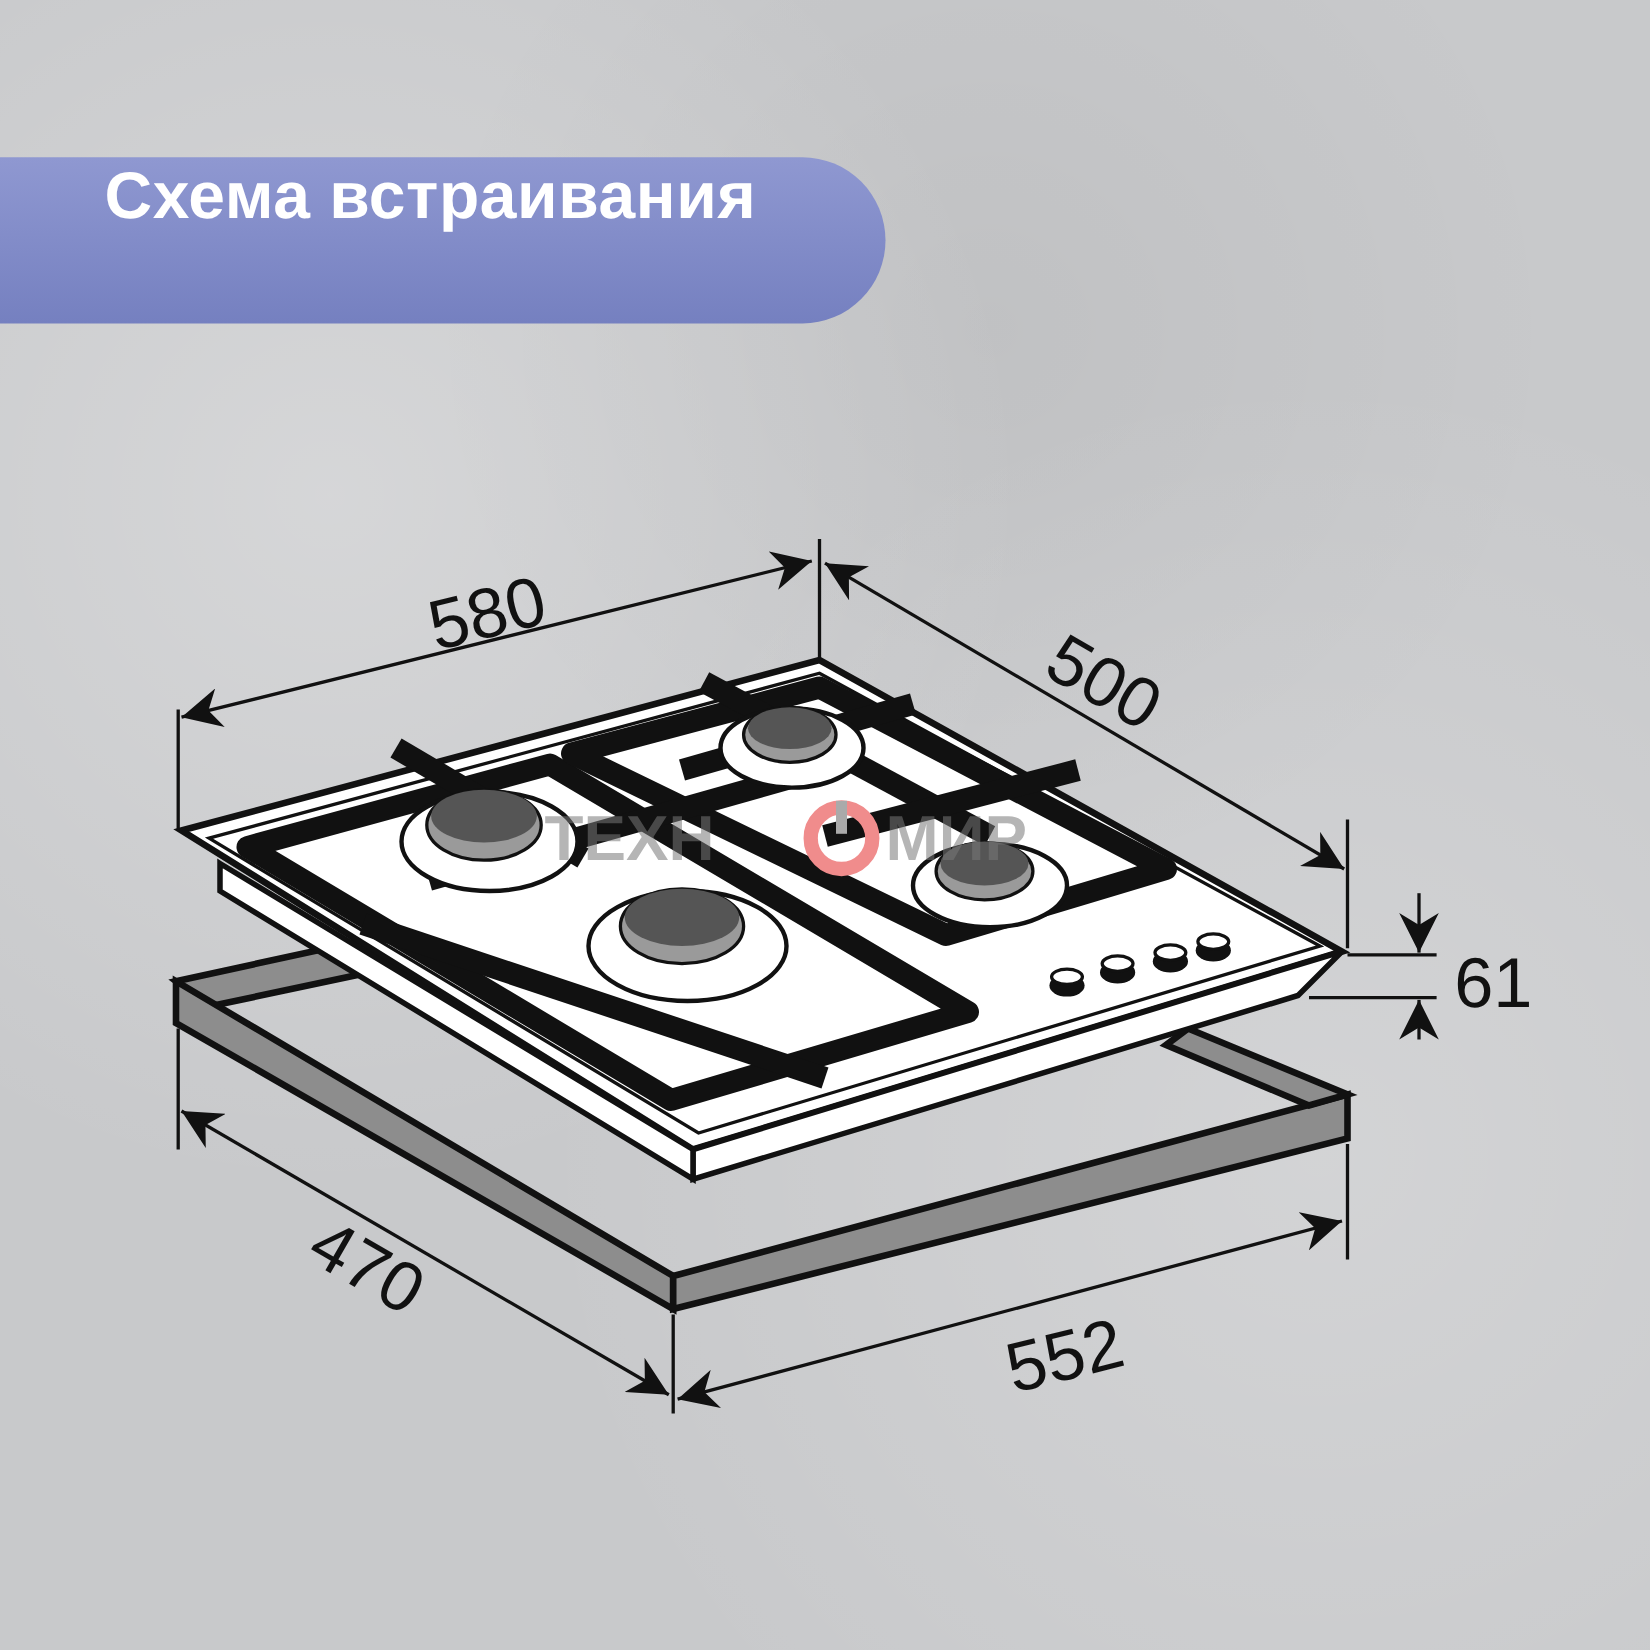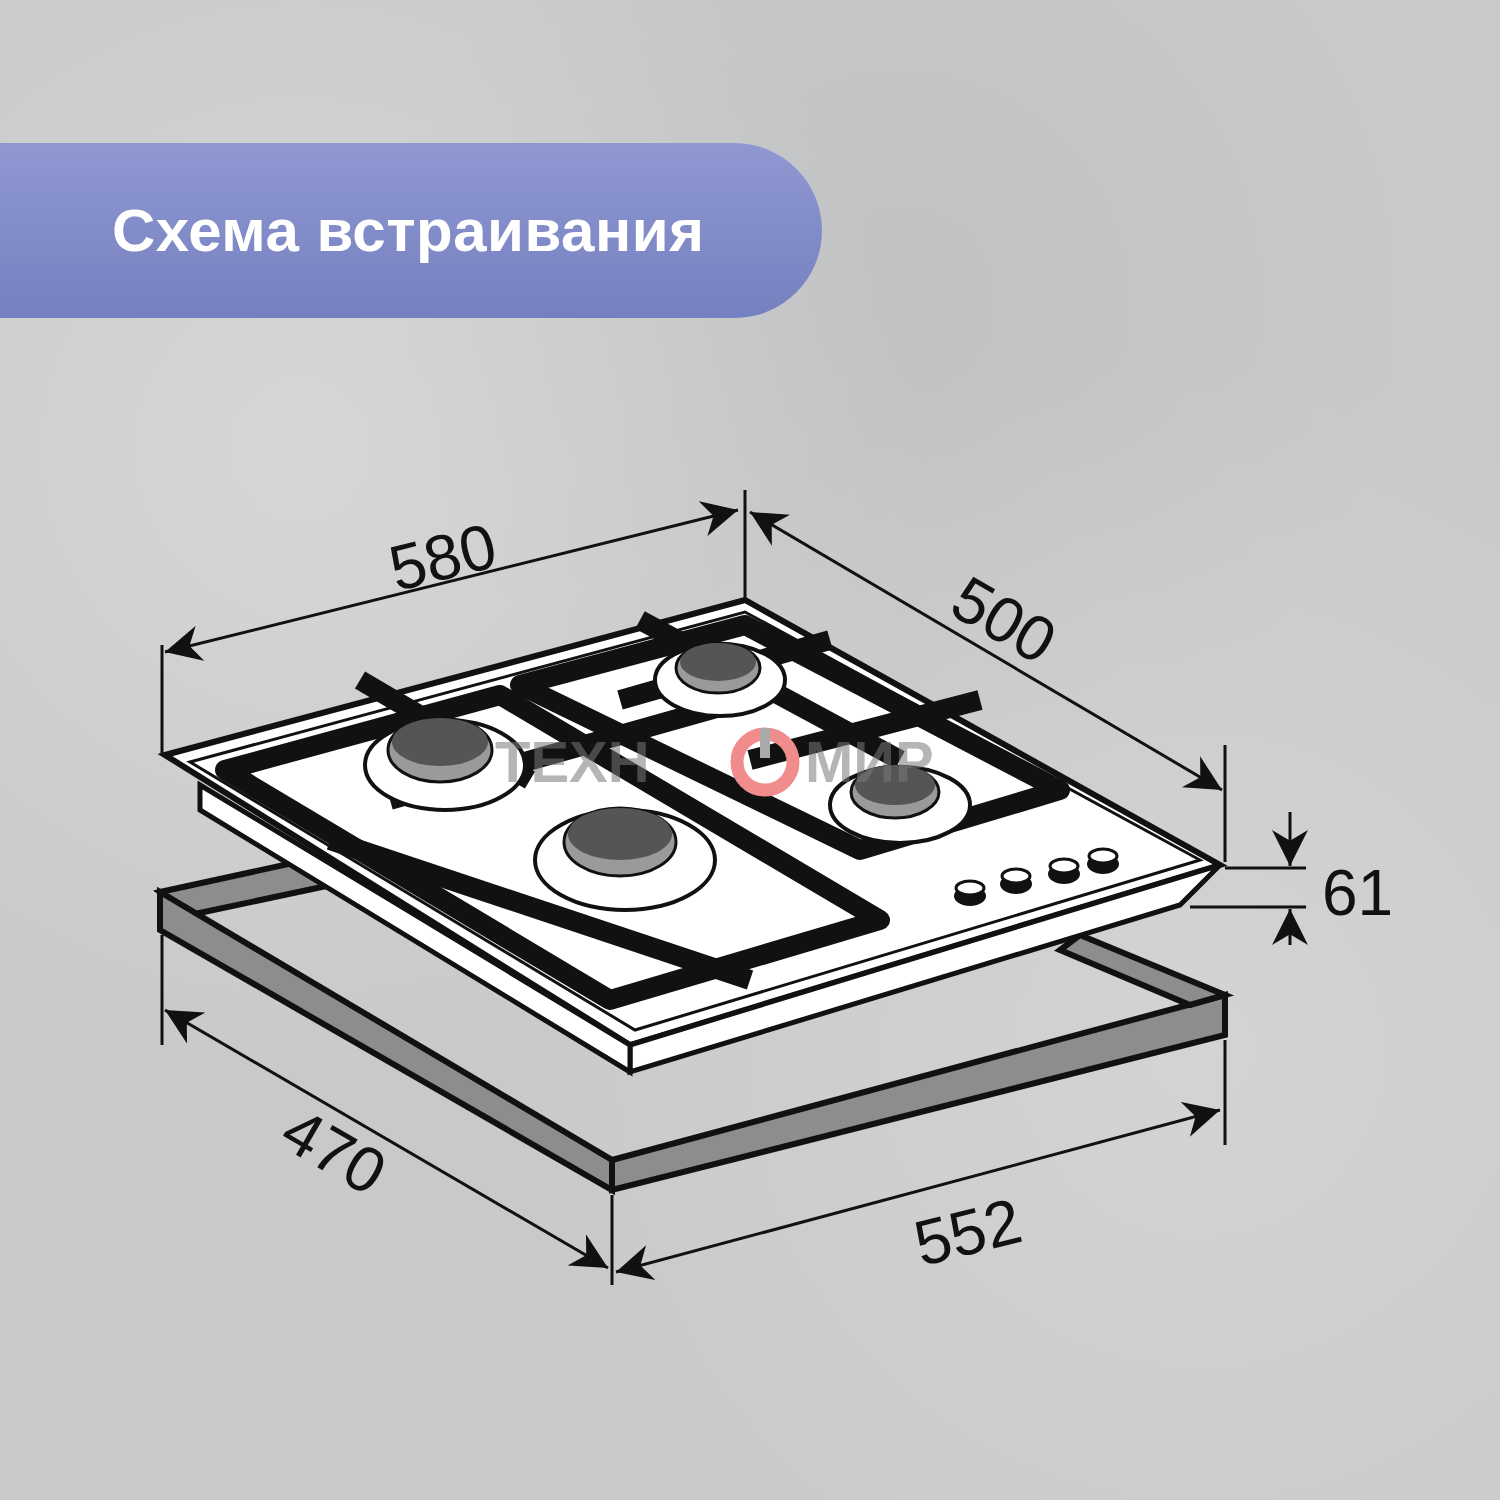--- a/index.html
+++ b/index.html
@@ -4,23 +4,23 @@
 <style>
   html,body{margin:0;padding:0;}
   body{width:1500px;height:1500px;position:relative;overflow:hidden;
     background:#c9cacc;font-family:"Liberation Sans",sans-serif;}
   .bg{position:absolute;inset:0;
     background:
       radial-gradient(circle at 20% 30%, rgba(255,255,255,0.25), transparent 40%),
       radial-gradient(circle at 80% 70%, rgba(255,255,255,0.2), transparent 45%),
       radial-gradient(circle at 60% 20%, rgba(0,0,0,0.04), transparent 35%),
       #c8c9cb;}
-  .title-pill{position:absolute;left:0;top:143px;width:805px;height:175px;
+  .title-pill{position:absolute;left:0;top:143px;width:805px;height:151px;
     background:linear-gradient(180deg,#8f98d1 0%,#7580c0 100%);
-    border-radius:0 88px 88px 0;display:flex;align-items:center;padding-left:17px;}
+    border-radius:0 88px 88px 0;display:flex;align-items:flex-start;}
   .title-text{color:#fff;font-size:60px;font-weight:bold;margin-left:95px;letter-spacing:0.5px;}
   svg.diagram{position:absolute;left:0;top:0;}
   .dim{font-family:"Liberation Sans",sans-serif;font-size:64px;fill:#111;}
   .wm{font-family:"Liberation Sans",sans-serif;font-weight:bold;font-size:58px;fill:rgba(120,120,120,0.55);}
 </style>
 </head>
 <body>
 
 <div class="bg"></div>
 

